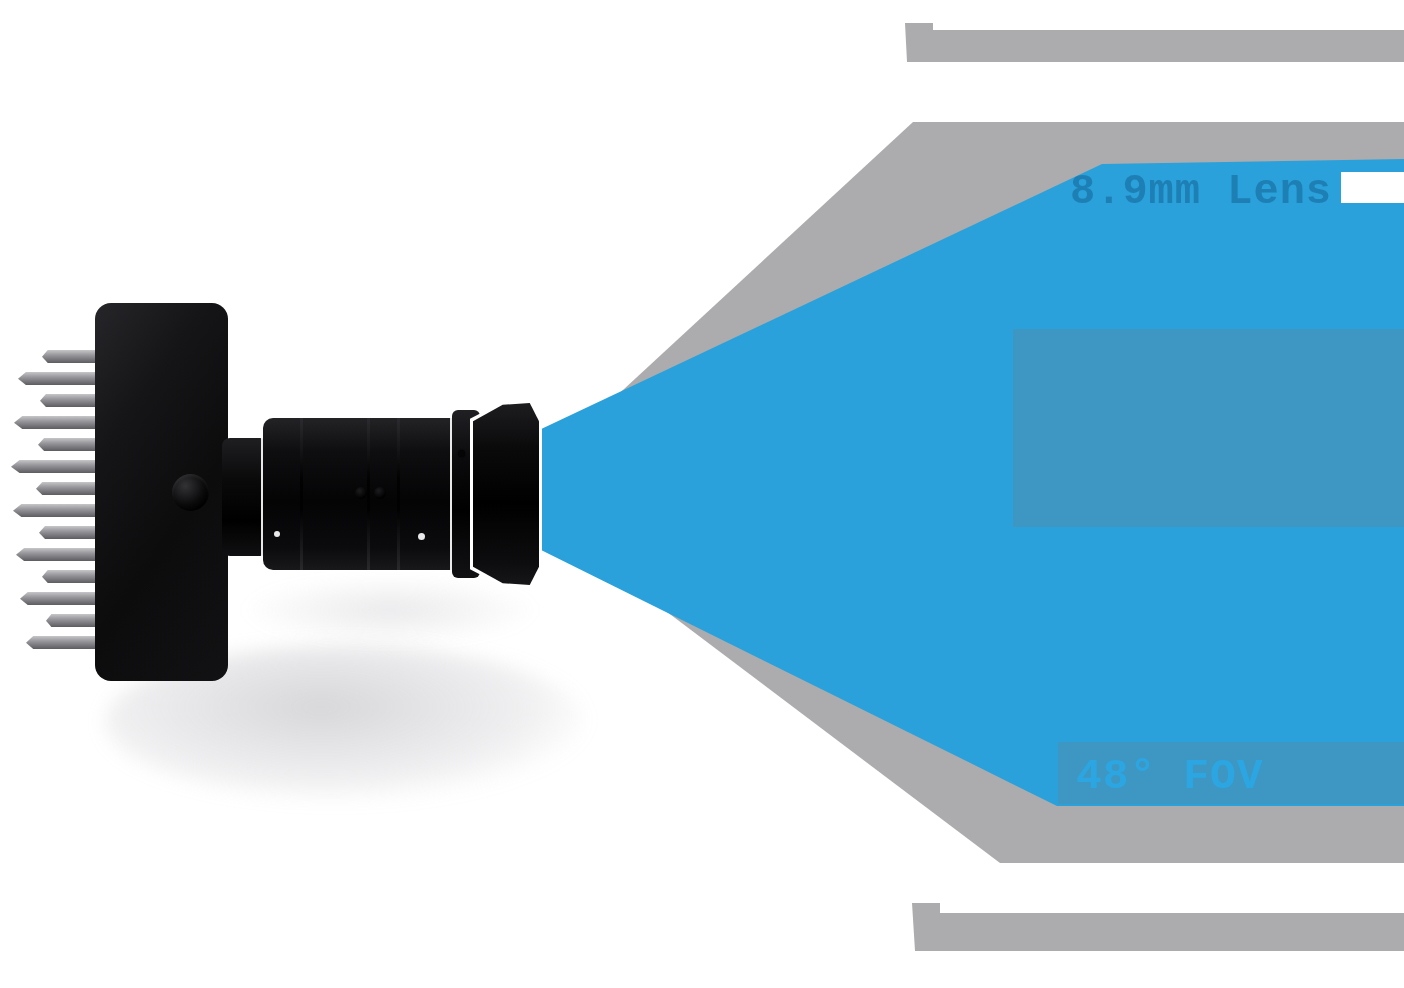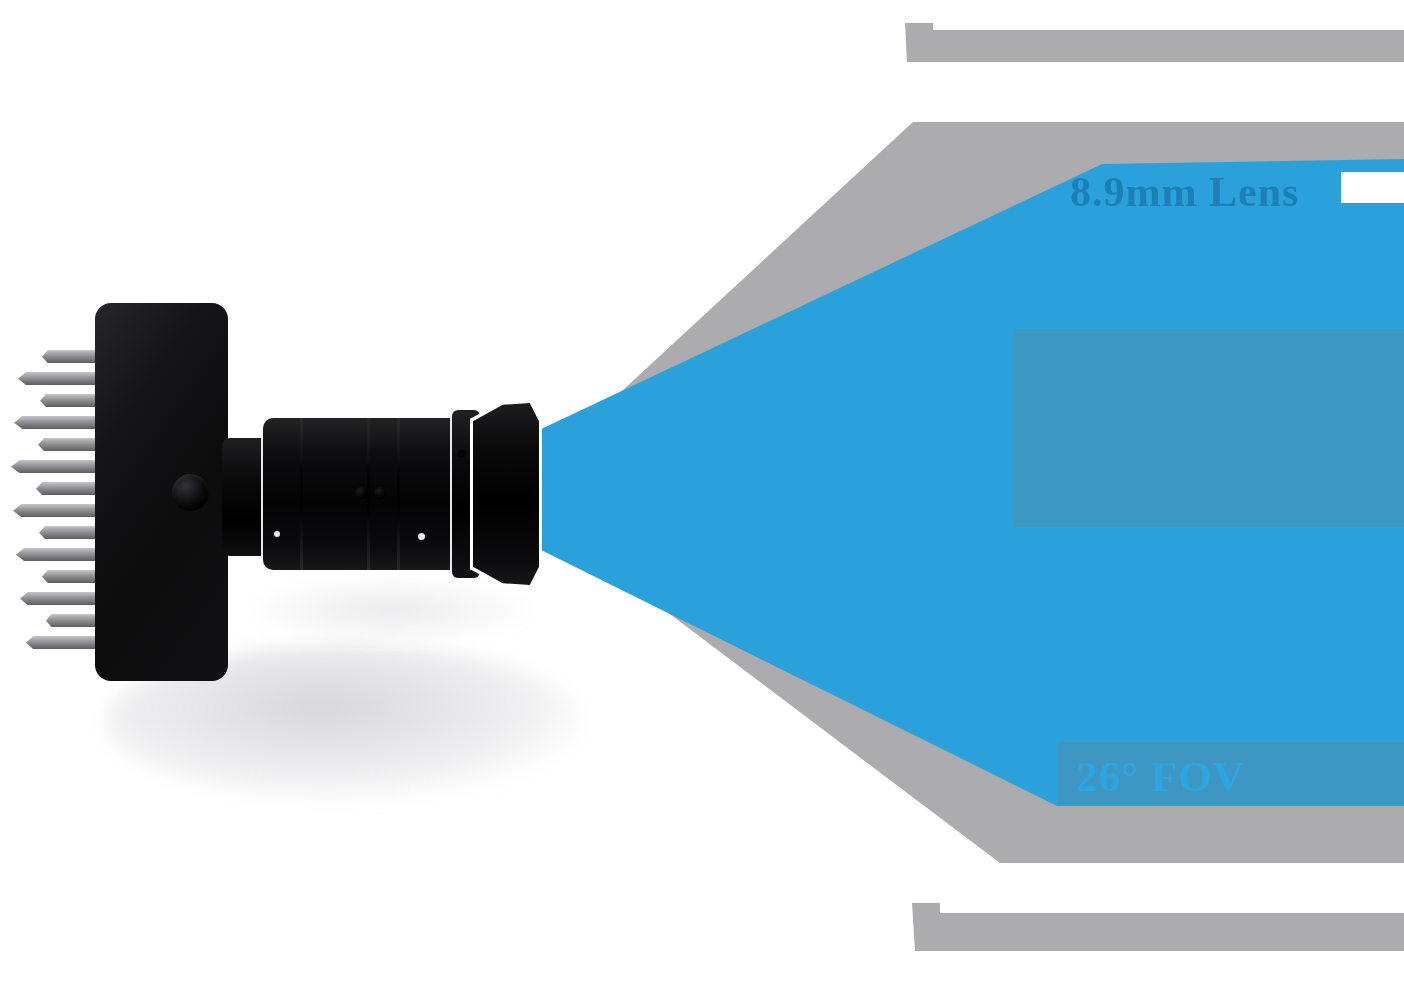--- a/index.html
+++ b/index.html
@@ -1,19 +1,19 @@
 <!DOCTYPE html>
 <html style="--background: #FFFFFF; --cone-gray: #ACACAE; --cone-blue: #2AA1DA; --cone-blue-muted: #3E97C2; --lens-label-color: #1E7FB5; --fov-label-color: #2BA6E2; --camera-black: #121214; --heatsink-gray: #97979B;"><head>
 <meta charset="utf-8">
 <style>
   html,body{margin:0;padding:0;background:#fff;}
   .stage{
     position:relative;width:1404px;height:988px;overflow:hidden;
     background:var(--background,#fff);
-    font-family:Liberation Serif, serif;
+    font-family:Liberation Mono, monospace;
   }
   .abs{position:absolute;}
 
   
   .cone-layer{position:absolute;left:0;top:0;width:1404px;height:988px;}
   .wide-cone{
     background:var(--cone-gray,#ACACAE);
     clip-path:polygon(545px 462px, 913px 122px, 1404px 122px, 1404px 863px, 1000px 863px, 545px 520px);
   }
   .band-top{
@@ -116,21 +116,21 @@
   <div class="cone-layer wide-cone"></div>
   <div class="cone-layer band-top"></div>
   <div class="cone-layer band-bottom"></div>
 
   <div class="cone-layer blue-cone"></div>
   <div class="abs muted-rect"></div>
   <div class="abs muted-band"></div>
   <div class="abs white-clip-rect"></div>
 
   <div class="label lens-label">8.9mm Lens</div>
-  <div class="label fov-label">26° FOV</div>
+  <div class="label fov-label">48° FOV</div>
 
   <div>
 
     <div>
       <div class="heatsink-pin" style="top:350px;left:42px;width:64px;"></div>
       <div class="heatsink-pin" style="top:372px;left:18px;width:88px;"></div>
       <div class="heatsink-pin" style="top:394px;left:40px;width:66px;"></div>
       <div class="heatsink-pin" style="top:416px;left:14px;width:92px;"></div>
       <div class="heatsink-pin" style="top:438px;left:38px;width:68px;"></div>
       <div class="heatsink-pin" style="top:460px;left:11px;width:95px;"></div>

